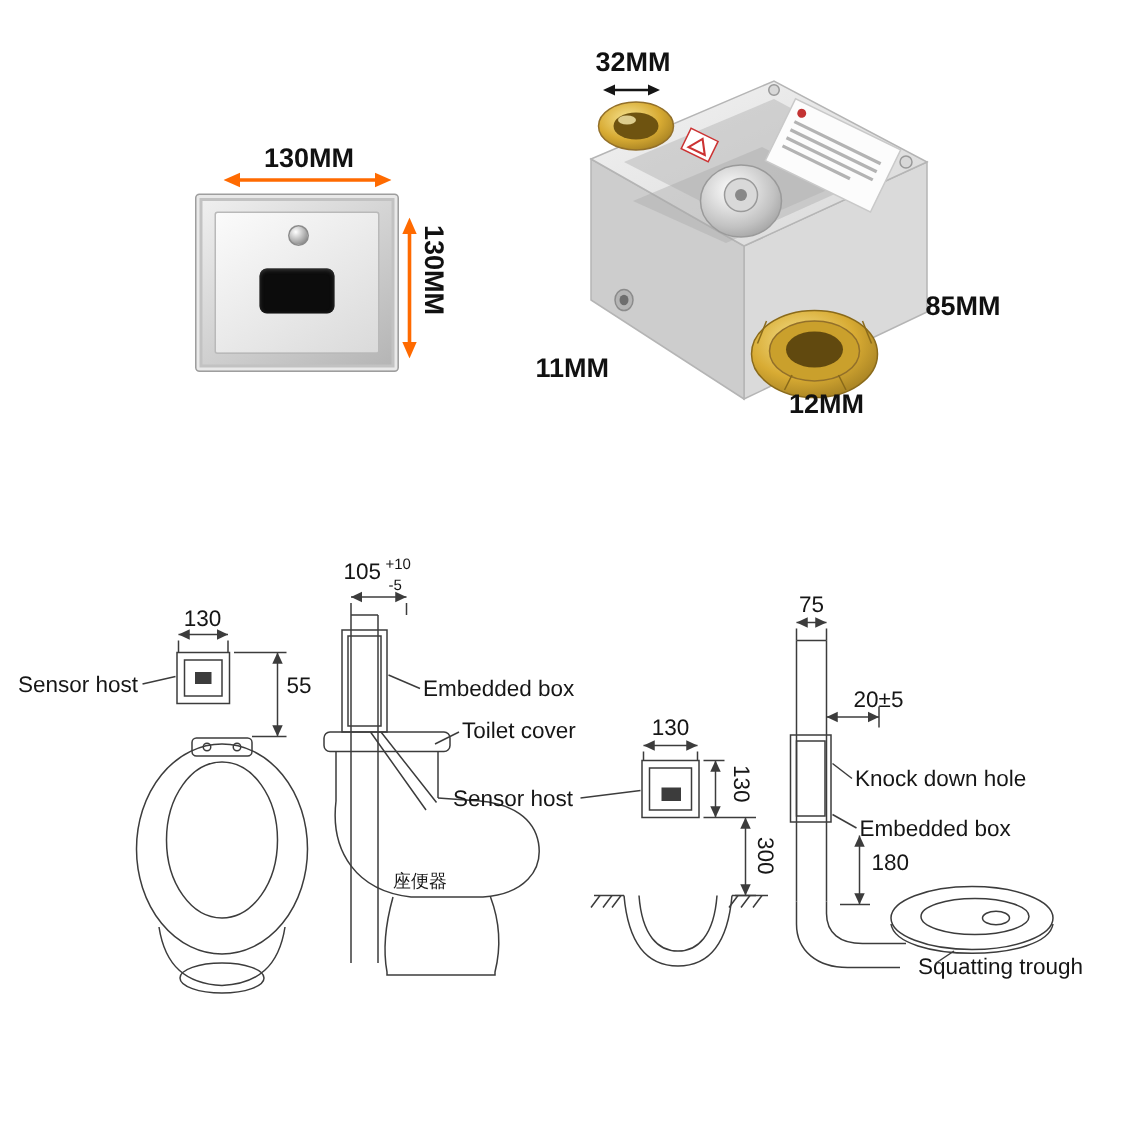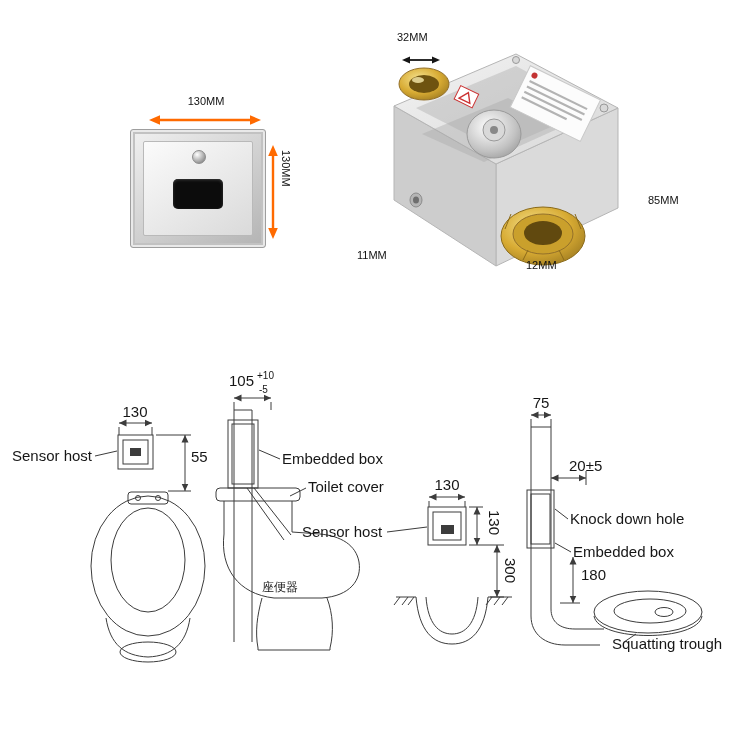--- a/index.html
+++ b/index.html
@@ -1,36 +1,36 @@
 <!DOCTYPE html>
 <html><head>
 <meta charset="utf-8">
 <style>
   html,body{margin:0;padding:0;background:#fff;}
   #page{position:relative;width:750px;height:750px;background:#ffffff;overflow:hidden;
         font-family:"Liberation Sans",sans-serif;color:#161616;}
   .abs{position:absolute;}
-  .dim-label{position:absolute;font-size:11px;font-weight:400;color:#111;white-space:nowrap;}
+  .dim-label{position:absolute;font-size:18px;font-weight:700;color:#111;white-space:nowrap;}
   
   .panel{position:absolute;left:130px;top:129px;width:134px;height:117px;border-radius:3px;
          background:linear-gradient(145deg,#f1f1f1 0%,#cfcfcf 55%,#b3b3b3 100%);
          border:1px solid #9e9e9e;
          box-shadow:inset 0 0 0 2px #e9e9e9, inset 0 0 0 4px #c2c2c2;}
   .panel-face{position:absolute;left:12px;top:11px;right:12px;bottom:11px;
          background:linear-gradient(145deg,#fbfbfb,#dadada);
          border:1px solid #b9b9b9;border-radius:2px;}
   .panel-led{position:absolute;left:50%;top:8px;width:12px;height:12px;margin-left:-6px;border-radius:50%;
          background:radial-gradient(circle at 35% 30%,#ffffff,#9a9a9a 70%,#6f6f6f);border:1px solid #8c8c8c;}
   .panel-window{position:absolute;left:50%;top:37px;width:50px;height:30px;margin-left:-25px;
          background:#0c0c0c;border-radius:5px;box-shadow:inset 0 1px 3px #3a3a3a;}
   .panel-w-label{left:150px;top:95px;width:112px;text-align:center;}
   .panel-h-label{left:280px;top:150px;height:94px;writing-mode:vertical-rl;line-height:1;}
   .valve-top-label{left:397px;top:31px;}
-  .valve-right-label{left:648px;top:194px;}
-  .valve-bl-label{left:357px;top:249px;}
+  .valve-right-label{left:617px;top:194px;}
+  .valve-bl-label{left:357px;top:235px;}
   .valve-bc-label{left:526px;top:259px;}
   svg text{font-family:"Liberation Sans",sans-serif;font-size:15px;fill:#161616;}
   svg text.small{font-size:10px;}
   svg text.cn{font-size:12px;}
   .ln{stroke:#3c3c3c;stroke-width:1;fill:none;}
 </style>
 </head>
 <body>
 
 <div id="page">

